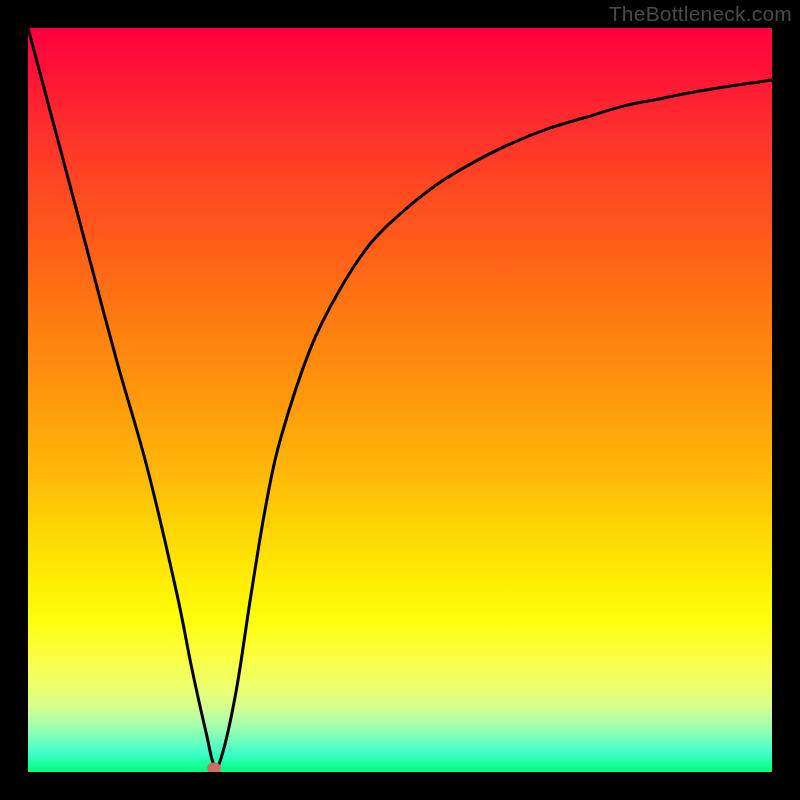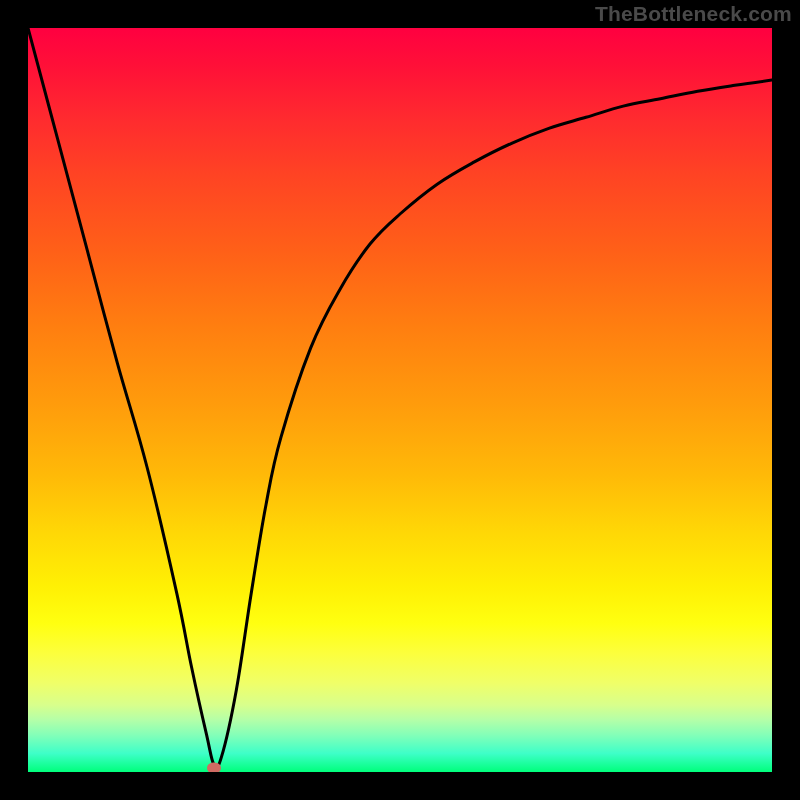--- a/index.html
+++ b/index.html
@@ -16,21 +16,21 @@
     width: 800px;
     height: 800px;
     background: #000;
   }
   .attribution {
     position: absolute;
     top: 2px;
     right: 8px;
     color: #4a4a4a;
     font-size: 21px;
-    font-weight: 700;
+    font-weight: 400;
     letter-spacing: 0.2px;
     z-index: 10;
   }
   .plot-area {
     position: absolute;
     left: 28px;
     top: 28px;
     width: 744px;
     height: 744px;
     overflow: hidden;

